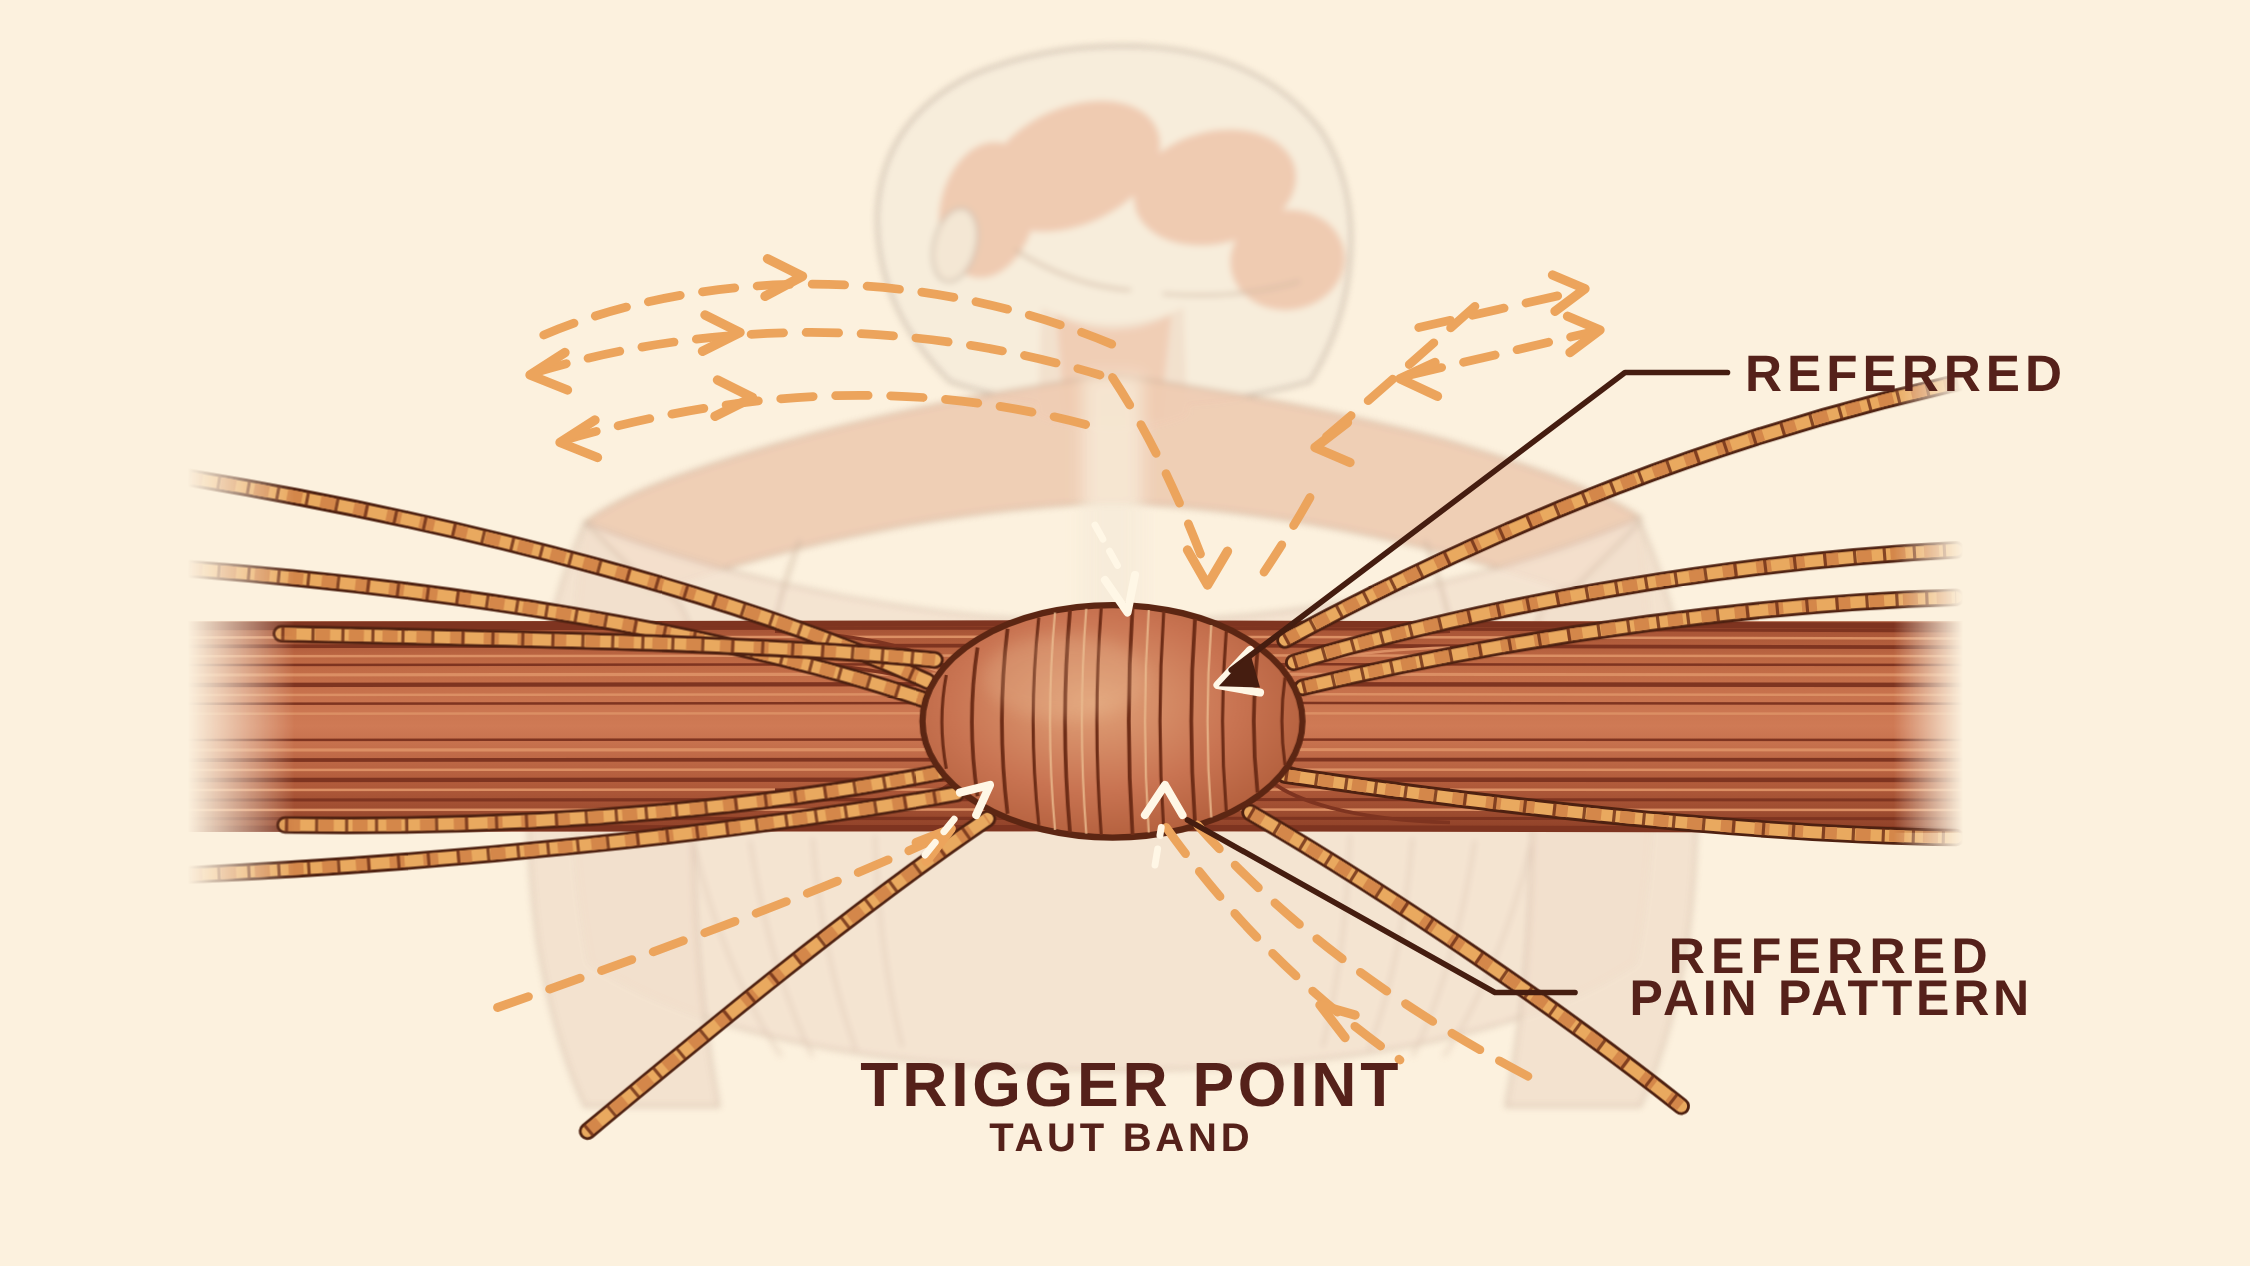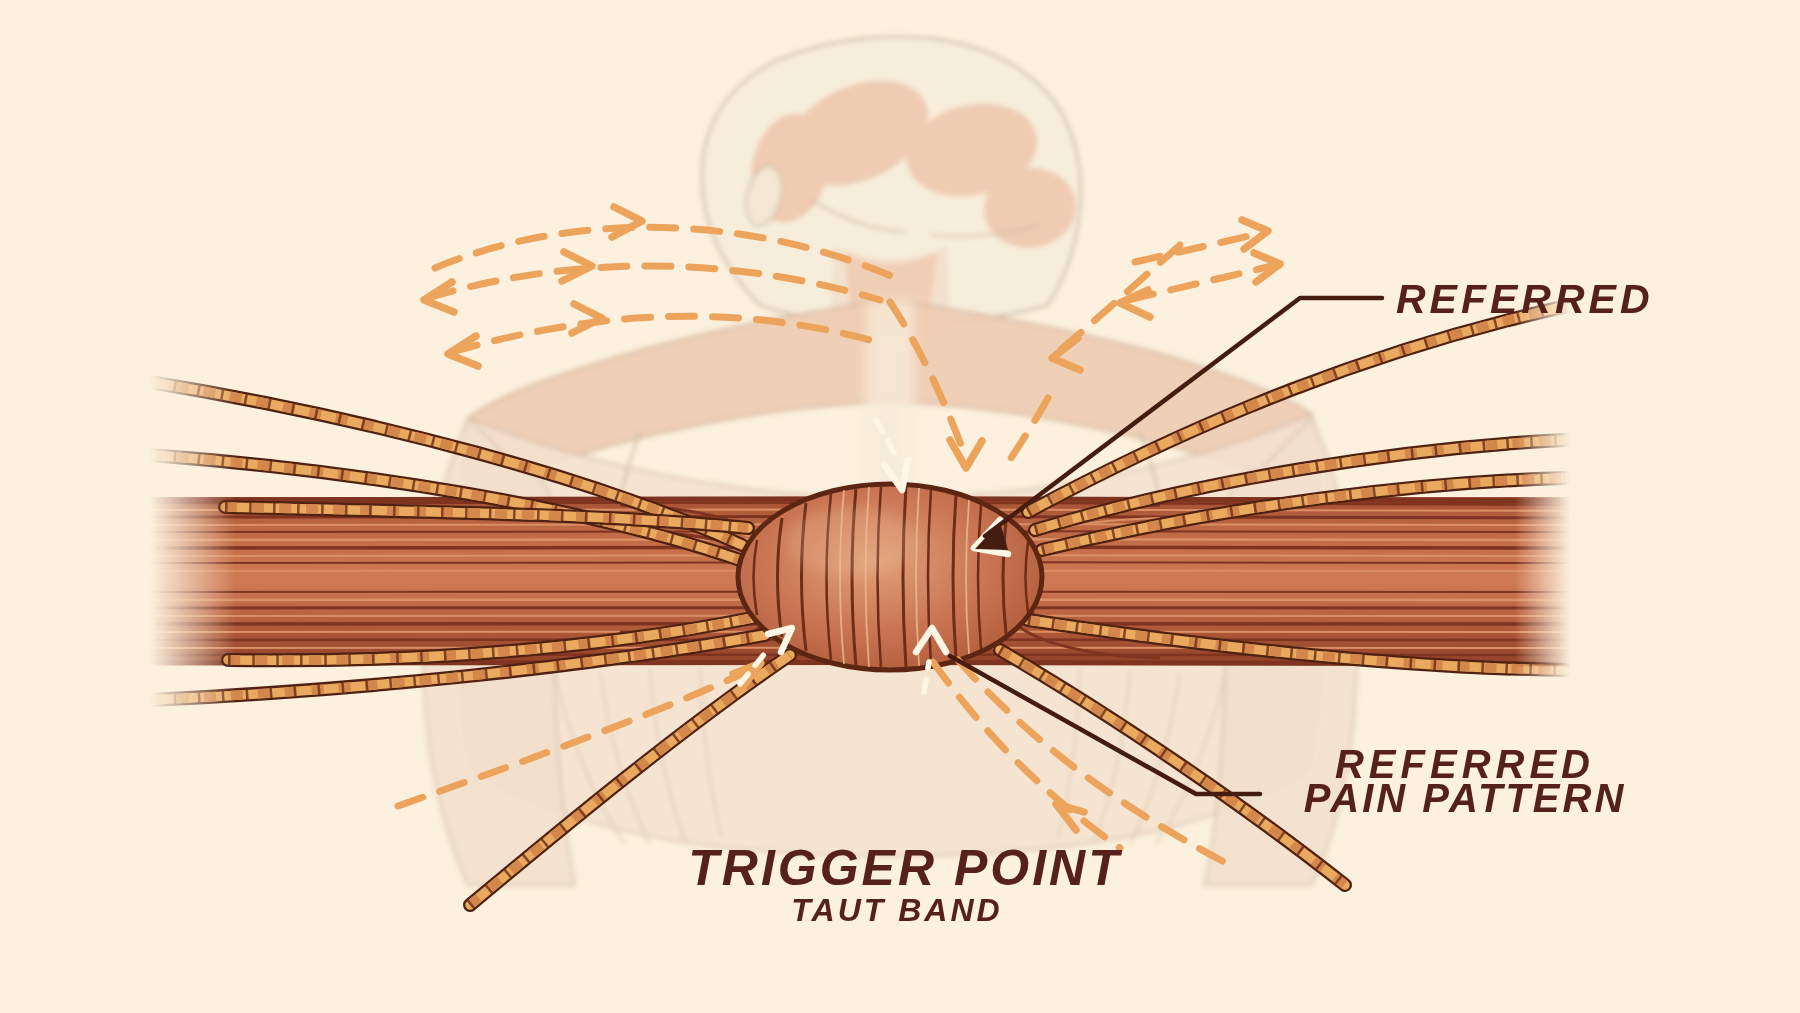--- a/index.html
+++ b/index.html
@@ -1,17 +1,17 @@
 <!DOCTYPE html>
 <html style="--background: #FCF1DE; --label-text: #55211A; --leader-line: #451D10; --arrow-orange: #ECA45C; --band-muscle: #B85C3C; --band-fiber-dark: #7E3420; --band-fiber-light: #DB8F64; --knot-muscle: #C97452; --knot-outline: #5C2613; --rope-fill: #E9A95F; --rope-outline: #4E2111; --dash-white: #FFF7E6; --body-skin: #F2E2D0; --body-muscle: #ECC2A8;"><head>
 <meta charset="utf-8">
 <style>
   html,body{margin:0;padding:0;}
   body{width:1800px;height:1013px;overflow:hidden;background:var(--background,#FCF1DE);}
-  .stage{position:relative;width:1425px;height:1013px;background:var(--background,#FCF1DE);font-style:italic;}
+  .stage{position:relative;width:1425px;height:1013px;background:var(--background,#FCF1DE);}
   svg{display:block;}
   svg text{font-family:"Liberation Sans",sans-serif;font-weight:bold;fill:var(--label-text,#55211A);}
   .leader{stroke:var(--leader-line,#451D10);stroke-width:4.5;fill:none;stroke-linejoin:round;stroke-linecap:round;}
   .odash{stroke:var(--arrow-orange,#ECA45C);stroke-width:7;fill:none;stroke-dasharray:26 18;stroke-linecap:round;}
   .ohead{stroke:var(--arrow-orange,#ECA45C);stroke-width:7.5;fill:none;stroke-linecap:round;stroke-linejoin:round;}
   .wdash{stroke:var(--dash-white,#FFF7E6);stroke-width:5.5;fill:none;stroke-dasharray:13 11;stroke-linecap:round;}
   .warrow{stroke:var(--dash-white,#FFF7E6);stroke-width:6.5;fill:none;stroke-linecap:round;stroke-linejoin:round;}
   .rope-outline{stroke:var(--rope-outline,#4E2111);stroke-width:14;fill:none;stroke-linecap:round;}
   .rope-base{stroke:var(--rope-fill,#E9A95F);stroke-width:9.5;fill:none;stroke-linecap:round;}
   .rope-seg{stroke:#D4874A;stroke-width:9.5;fill:none;stroke-dasharray:12 15;stroke-linecap:butt;}

